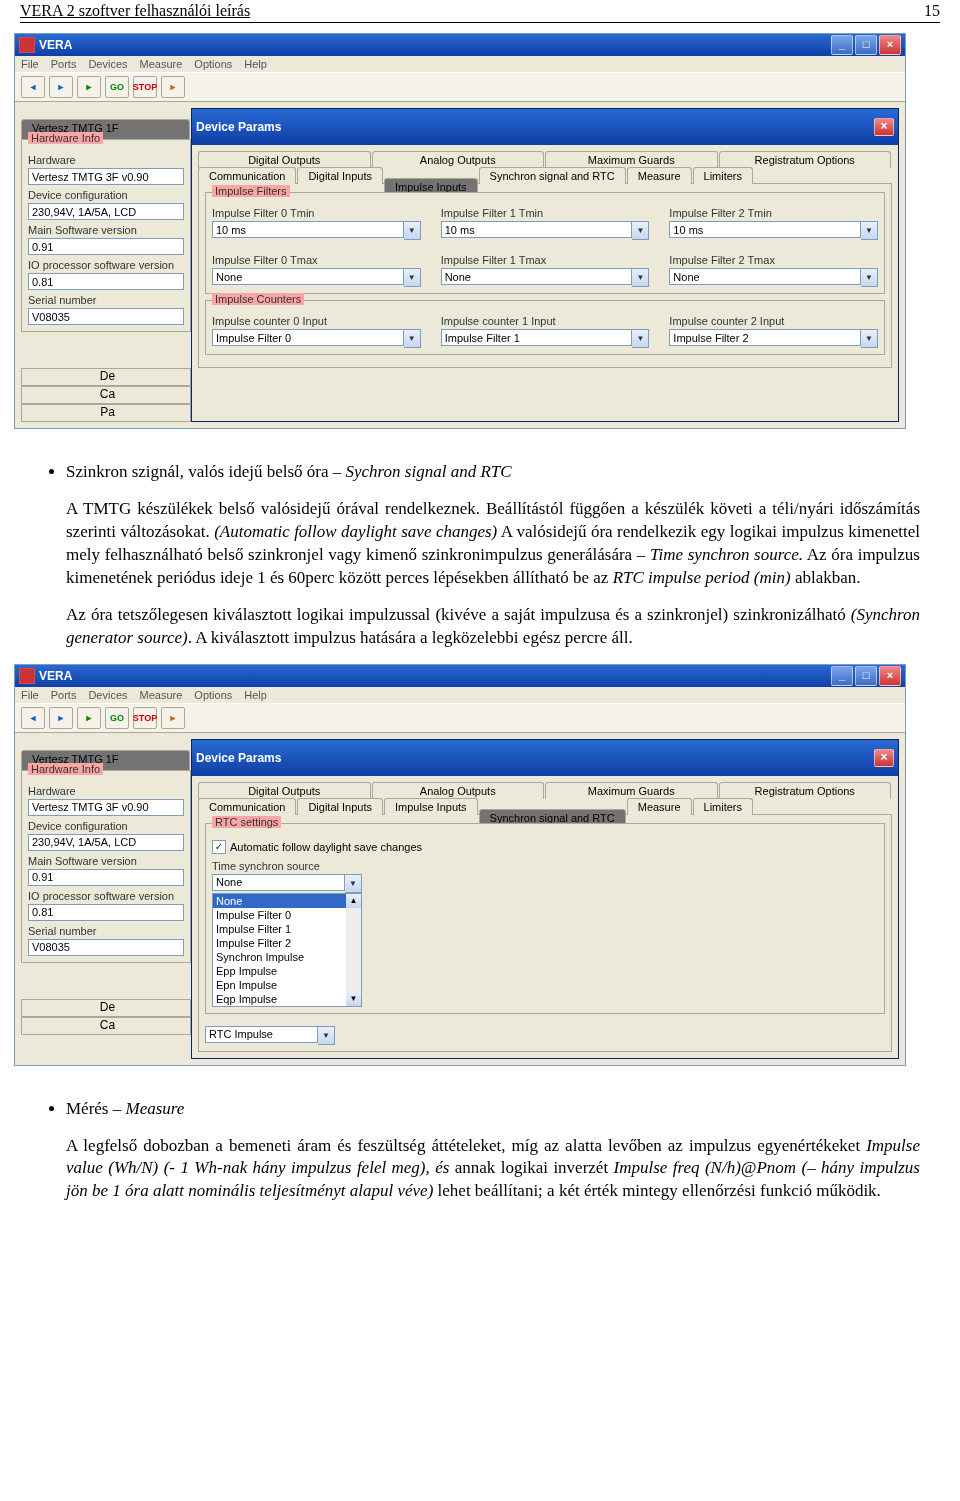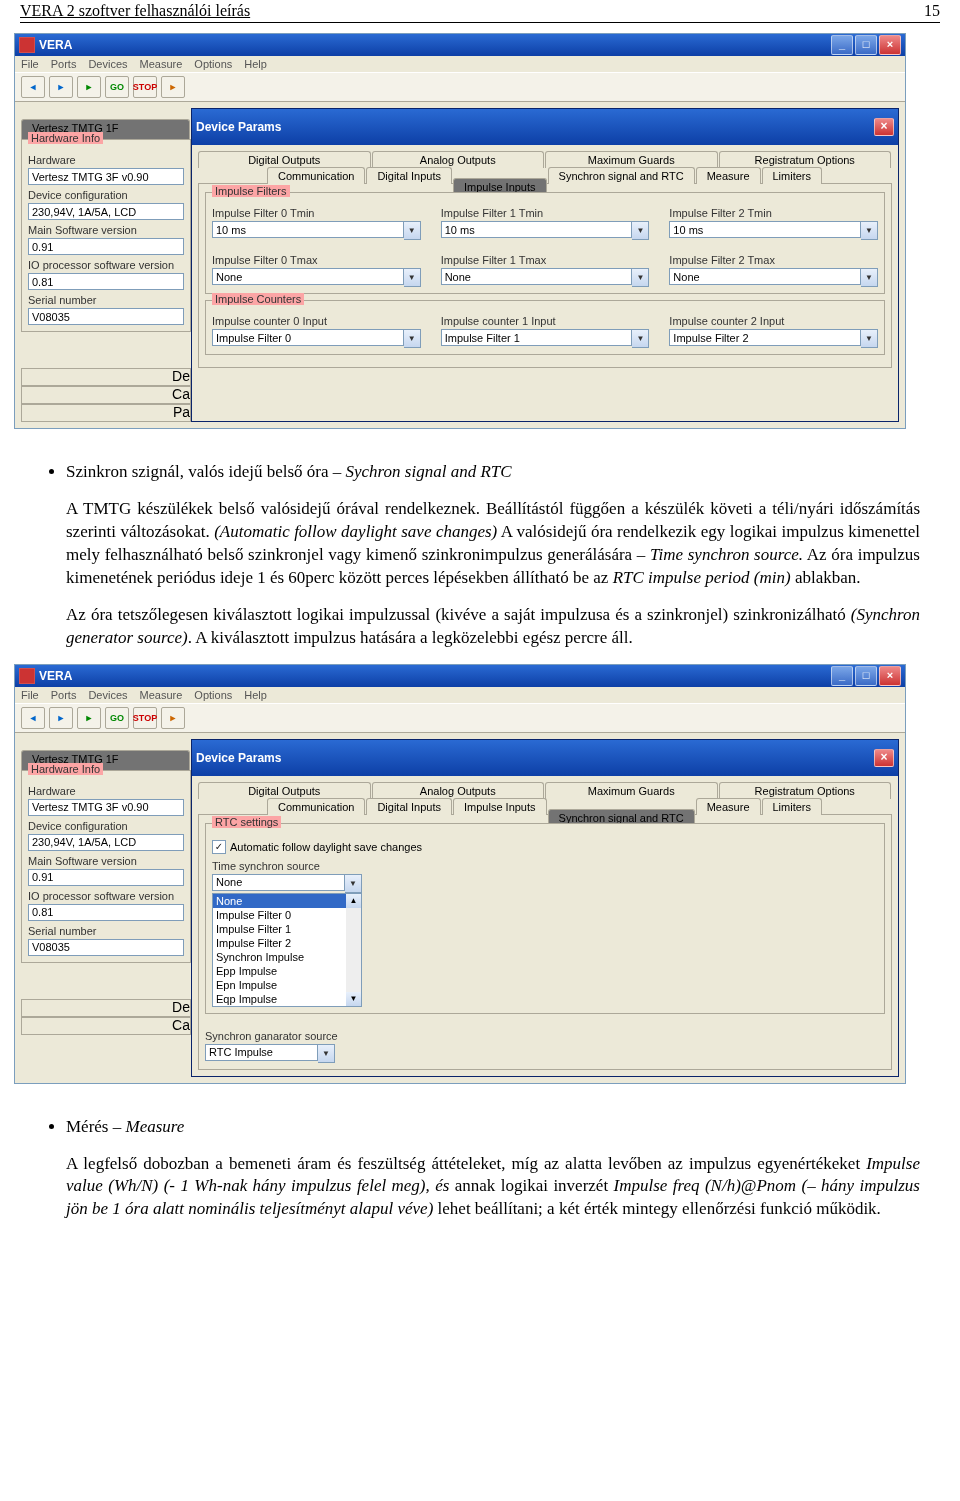--- a/index.html
+++ b/index.html
@@ -29,27 +29,27 @@
   .lbl { font-size:11px; color:#333; margin:4px 0 2px 0; display:block; }
   .txtbox { background:#fff; border:1px solid #7f9db9; height:17px; font-size:11px; padding:0 3px; box-sizing:border-box; color:#000; display:flex; align-items:center; width:100%; }
   .combo { display:flex; }
   .combo .txtbox { flex:1; }
   .combo .cbtn { width:16px; height:17px; border:1px solid #7f9db9; border-left:0; background:linear-gradient(#e8f0fb,#c6d7ef); display:flex; align-items:center; justify-content:center; font-size:8px; color:#333; }
   .dlg { flex:1; border:1px solid #0a246a; background:#ece9d8; }
   .dlg .dtitle { background:linear-gradient(#2a6ad3,#0d3fa6); color:#fff; height:36px; display:flex; align-items:center; padding:0 4px; font-weight:bold; font-size:12px; }
   .dlg .dtitle .spacer{flex:1;}
   .dlg .dclose { width:18px; height:16px; background:linear-gradient(#e88,#c33); border:1px solid #fff8; color:#fff; text-align:center; line-height:14px; border-radius:2px; }
   .dbody { padding:6px; }
-  .tabrow { display:flex; gap:0; margin-bottom:-1px;justify-content:center; }
+  .tabrow { display:flex; gap:0; margin-bottom:-1px; }
   .tab { border:1px solid #aca899; border-bottom:none; background:#ece9d8; padding:2px 10px; font-size:11px; border-radius:3px 3px 0 0; margin-right:1px; }
   .tab.active { background:#737373; position:relative; top:11px; font-weight:normal; }
   .tabpanel { border:1px solid #aca899; padding:6px; min-height:60px; background:#ece9d8; }
   .row3 { display:flex; gap:20px; }
   .col3 { flex:1; min-width:0; }
-  .sbtn { height:16px; border:1px solid #aca899; background:#ece9d8; font-size:14px; text-align:right; padding-left:3px; line-height:14px; }
+  .sbtn { height:16px; border:1px solid #aca899; background:#ece9d8; font-size:12px; text-align:center; padding-left:3px; line-height:14px; }
   
   .listbox { border:1px solid #7f9db9; background:#fff; font-size:11px; width:150px; }
   .listbox .opt { padding:0 3px; line-height:14px; }
   .listbox .opt.sel { background:#3169c6; color:#fff; }
   .listwrap { display:flex; }
   .listwrap .opts { flex:1; }
   .listwrap .lscroll { width:15px; background:#eee; border:1px solid #7f9db9; border-left:0; display:flex; flex-direction:column; }
   .lscroll .arr { height:14px; background:linear-gradient(#e8f0fb,#c6d7ef); text-align:center; font-size:8px; line-height:14px; }
   .lscroll .track { flex:1; }
   .chk { display:flex; align-items:center; gap:4px; margin:6px 0; }
@@ -323,21 +323,20 @@
                   <div class="opt">Eqp Impulse</div>
                 </div>
                 <div class="lscroll">
                   <div class="arr">▲</div>
                   <div class="track"></div>
                   <div class="arr">▼</div>
                 </div>
               </div>
             </div>
             <div style="height:6px"></div>
-            <span class="lbl">Synchron ganarator source</span>
             <div class="combo" style="width:130px">
               <div class="txtbox">RTC Impulse</div>
                 <div class="cbtn">▼</div>
             </div>
           </div>
         </div>
       </div>
     </div>
   </div>
 

